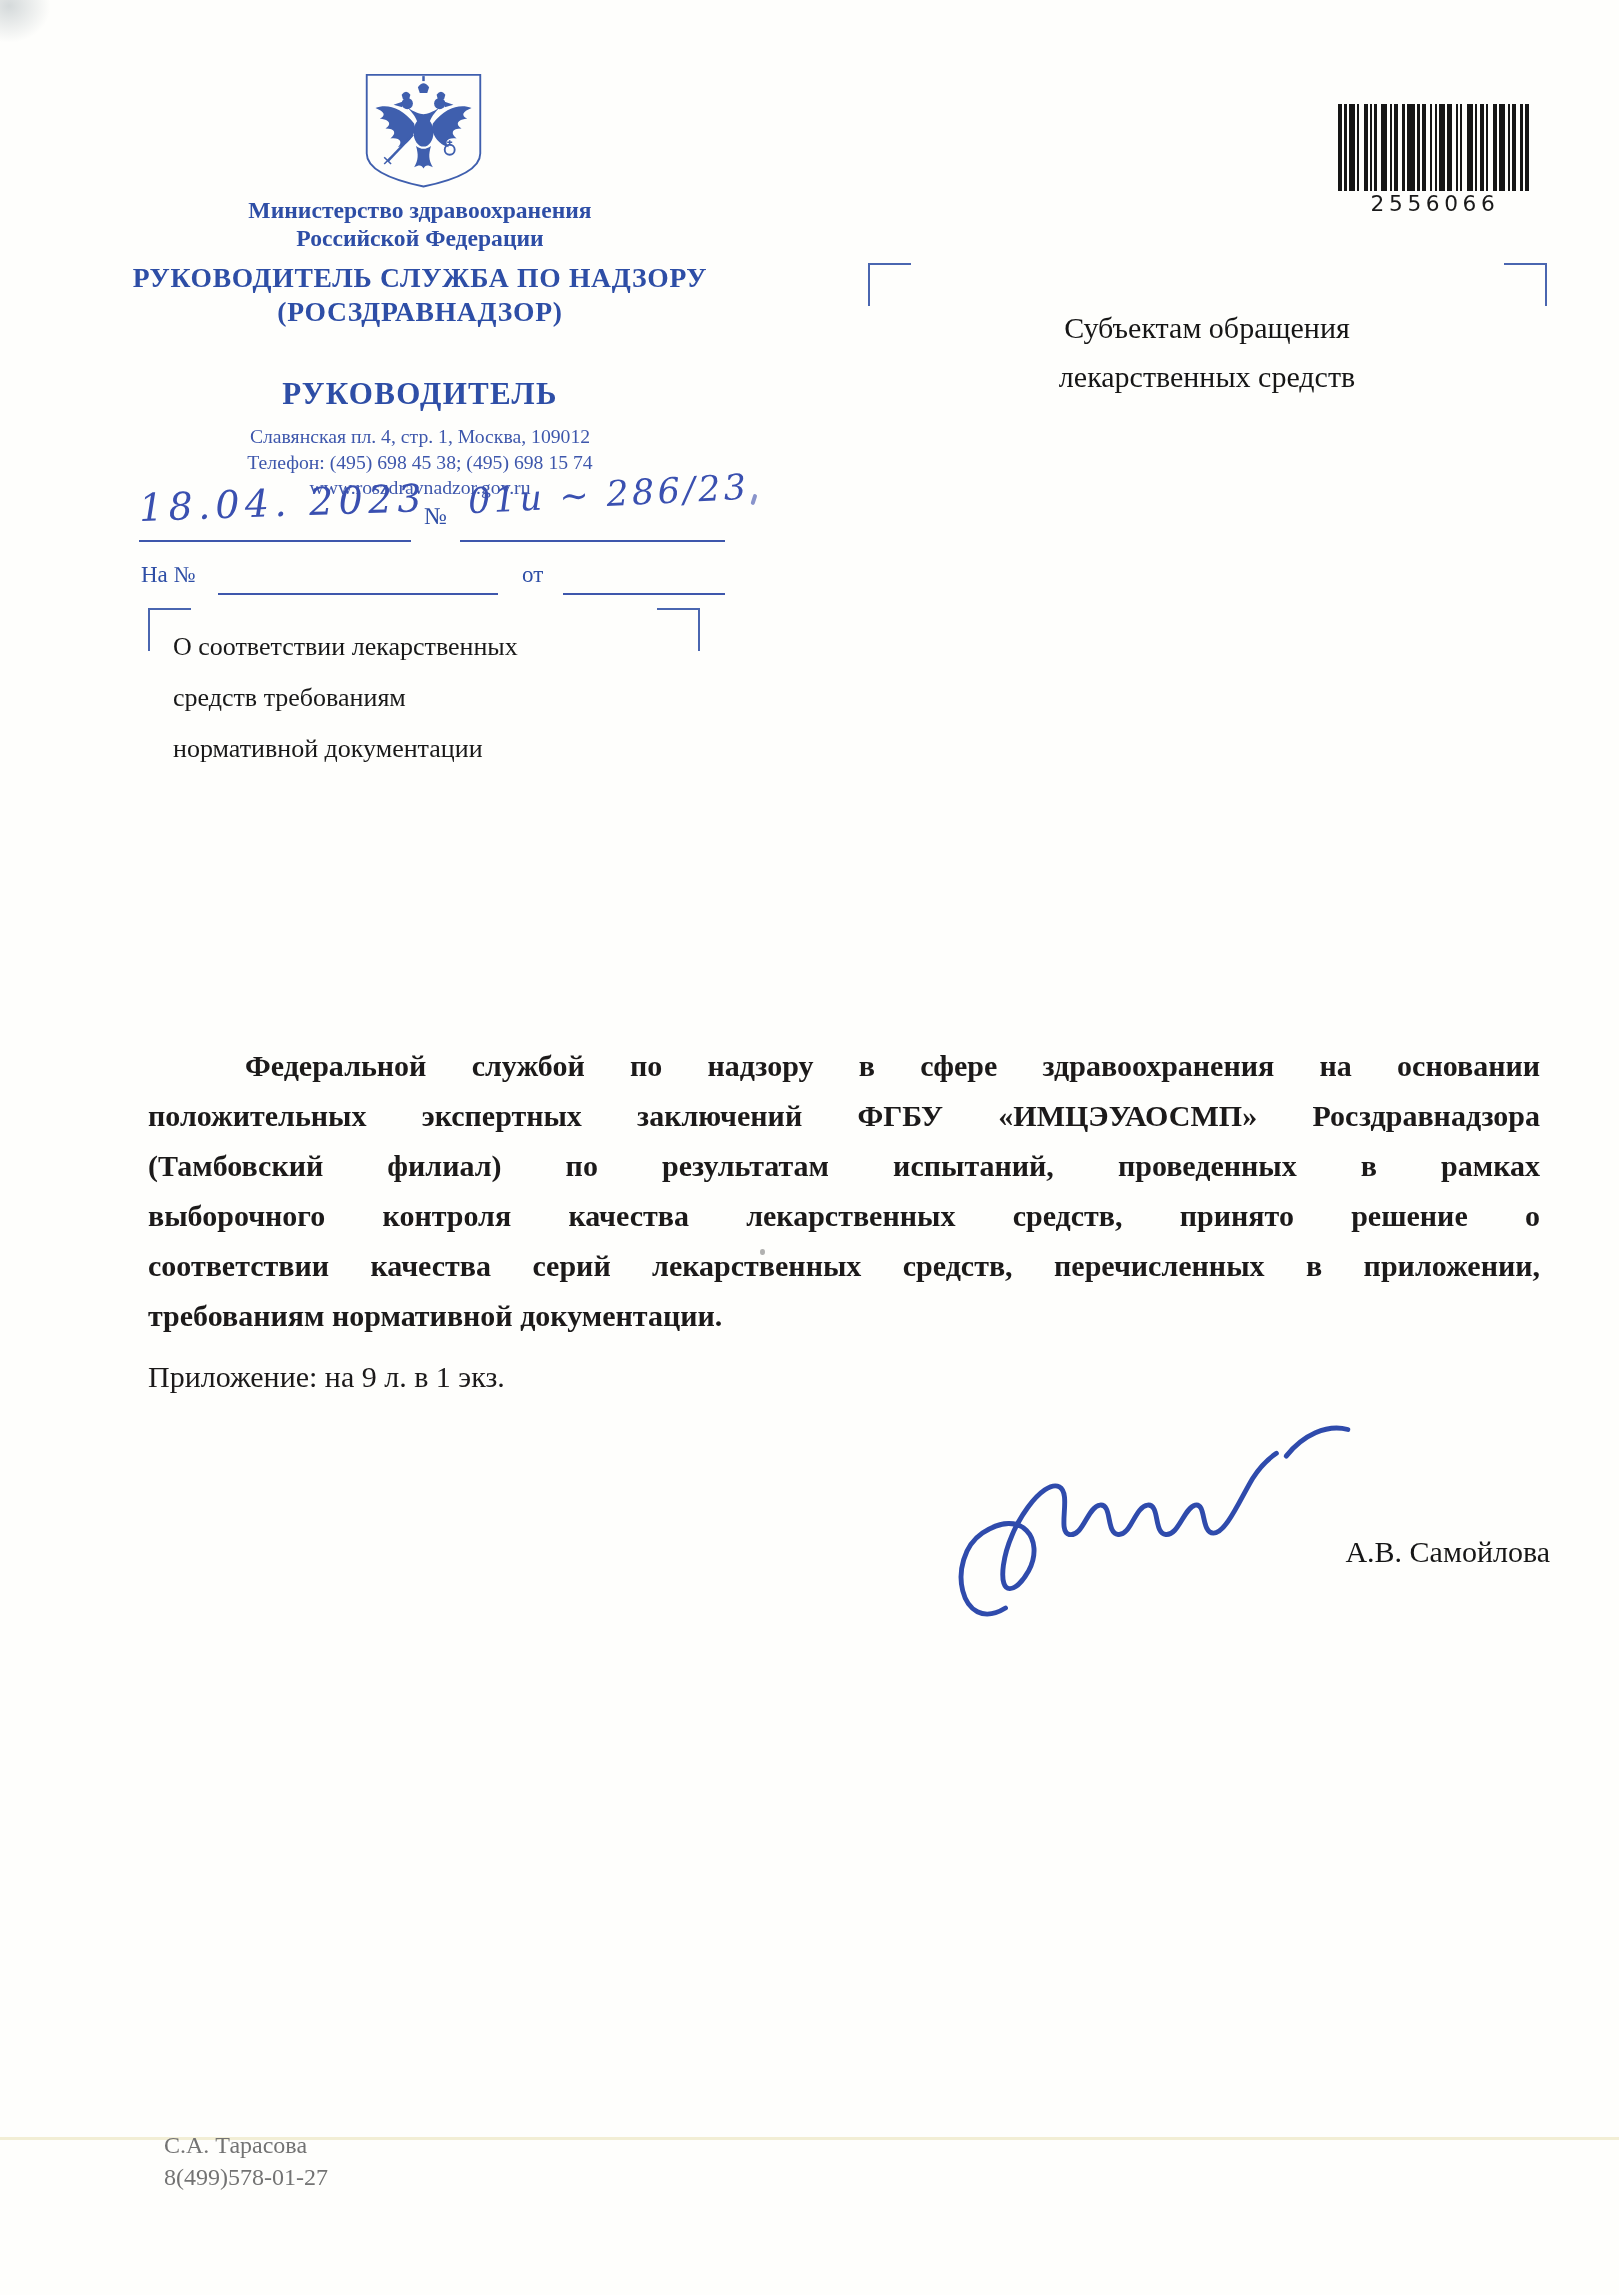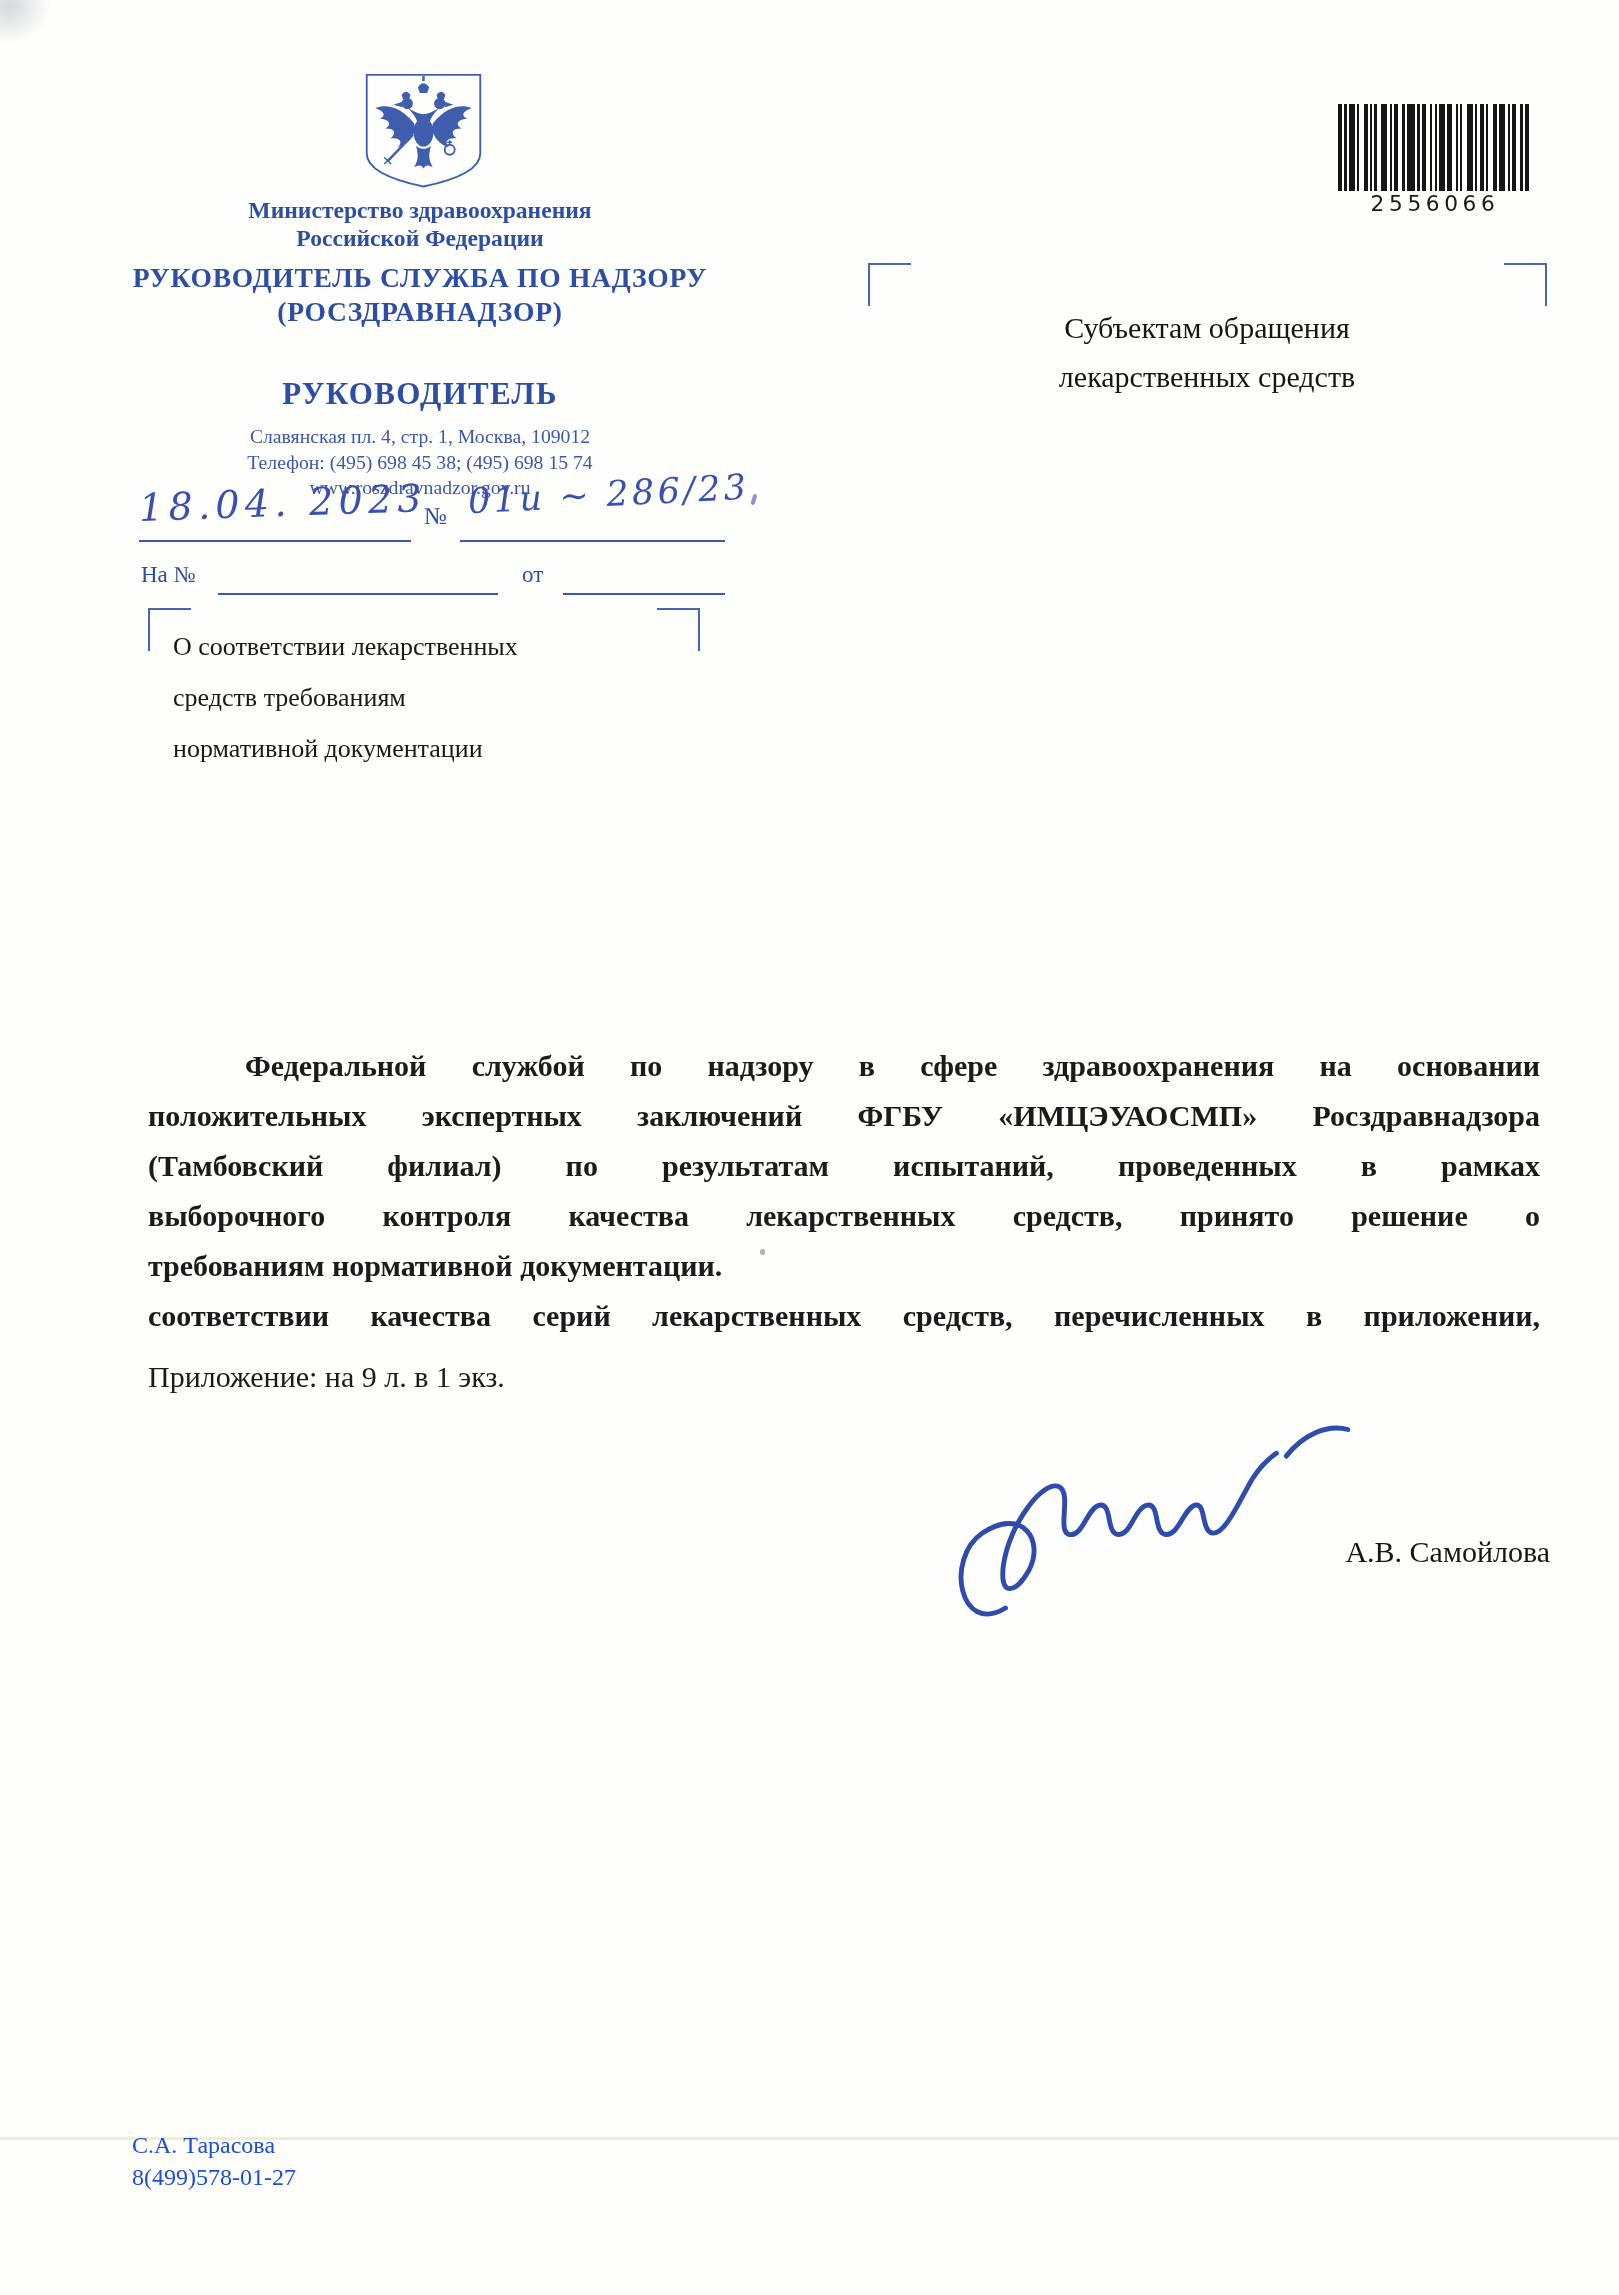--- a/index.html
+++ b/index.html
@@ -53,21 +53,21 @@
   .body-line{height:50px;line-height:50px;overflow:hidden;text-align:justify;}
   .body-line.jl::after{content:"";display:inline-block;width:100%;height:0;vertical-align:top;}
   .body-line.first{text-indent:97px;}
   .attachment{position:absolute;left:148px;top:1360px;font-size:30px;color:#1c1a1a;}
 
   
   .signature{position:absolute;left:939px;top:1392px;width:420px;height:236px;}
   .signer{position:absolute;left:1248px;top:1535px;width:302px;text-align:right;font-size:30px;color:#161616;}
 
   
-  .footer{position:absolute;left:132px;top:2130px;font-size:24px;line-height:31.5px;color:#1d4ed8;}
+  .footer{position:absolute;left:164px;top:2130px;font-size:24px;line-height:31.5px;color:#737373;}
   .scanline{position:absolute;left:0;top:2137px;width:1619px;height:2.6px;background:#efeacb;opacity:.8;}
 
   
   .smudge{position:absolute;left:-9.2px;top:-10.5px;width:60px;height:53px;
           background:radial-gradient(ellipse at 30% 30%, rgba(150,162,168,.4), rgba(150,162,168,0) 70%);}
   .speck-ink{position:absolute;left:752px;top:494px;width:3.9px;height:10.5px;background:#4a5ab0;
              transform:rotate(18deg);border-radius:2px;opacity:.65;}
   .speck-dot{position:absolute;left:760px;top:1249px;width:4.6px;height:5.9px;background:#555;
              border-radius:50%;opacity:.45;}
 </style>
@@ -208,22 +208,22 @@
   <div class="addressee">
     <div>Субъектам обращения</div>
     <div>лекарственных средств</div>
   </div>
 
   <div class="body-text">
     <div class="body-line jl first">Федеральной службой по надзору в сфере здравоохранения на основании</div>
     <div class="body-line jl">положительных экспертных заключений ФГБУ «ИМЦЭУАОСМП» Росздравнадзора</div>
     <div class="body-line jl">(Тамбовский филиал) по результатам испытаний, проведенных в рамках</div>
     <div class="body-line jl">выборочного контроля качества лекарственных средств, принято решение о</div>
+    <div class="body-line jl">соответствии качества серий лекарственных средств, перечисленных в приложении,</div>
     <div class="body-line">требованиям нормативной документации.</div>
-    <div class="body-line jl">соответствии качества серий лекарственных средств, перечисленных в приложении,</div>
   </div>
   <div class="speck-dot"></div>
 
   <div class="attachment">Приложение: на 9 л. в 1 экз.</div>
 
   <svg class="signature" viewBox="0 0 600 330">
     <g fill="none" stroke="#2f4bac" stroke-width="7" stroke-linecap="round">
       <path d="M95 305 C30 345 8 235 62 198 C118 160 152 208 128 252 C110 284 86 290 92 244
                C100 185 150 120 172 132 C190 142 168 196 186 200 C206 204 212 160 230 158
                C248 156 238 198 256 200 C274 202 280 160 298 158 C316 156 306 198 324 200

